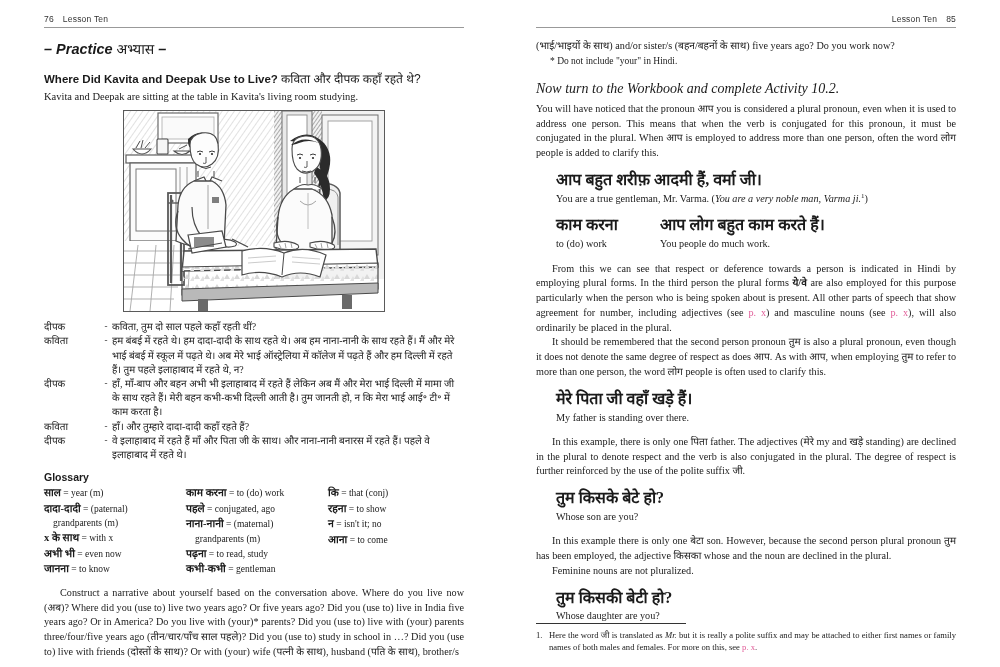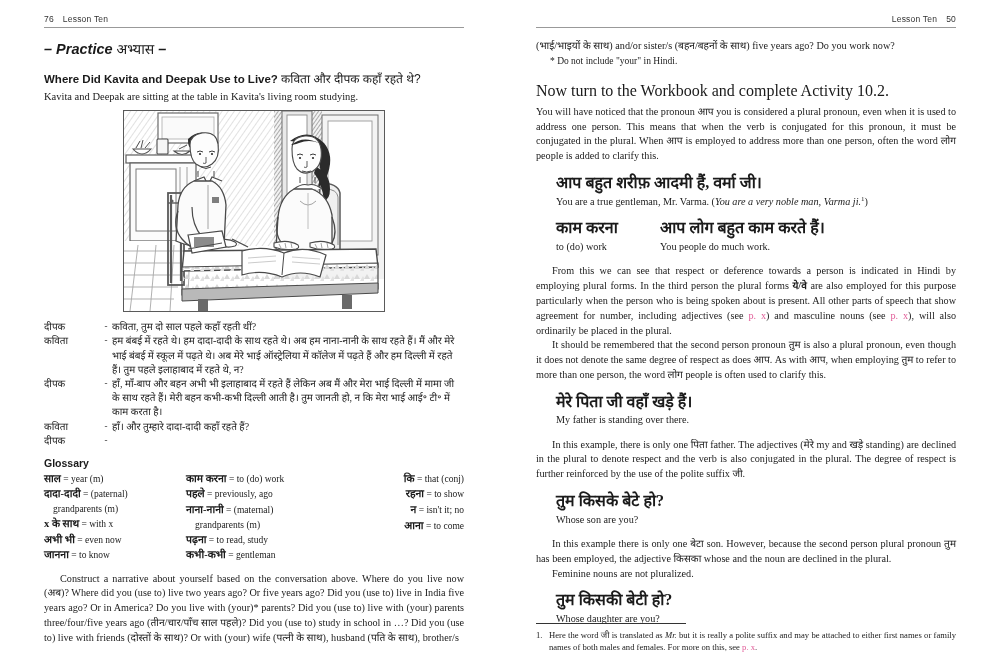--- a/index.html
+++ b/index.html
@@ -125,21 +125,21 @@
     font-weight: bold;
     font-size: 10.5px;
     margin: 6px 0 2px 0;
   }
   .gloss-cols {
     display: flex;
     font-size: 9.5px;
     line-height: 1.48;
   }
   .gloss-col { flex: 1 1 0; padding-right: 6px; }
-  .gloss-col:last-child { padding-right: 0; text-align: right; }
+  .gloss-col:last-child { padding-right: 0; }
   .gitem { white-space: nowrap; }
   .gitem.ind { padding-left: 9px; }
   .gloss-cols .hi { font-size: 10.5px; }
 
   
   .bodytext {
     font-size: 10.2px;
     line-height: 1.45;
     text-align: justify;
   }
@@ -174,23 +174,24 @@
   .ex-col-a { width: 104px; flex: 0 0 104px; }
   .ex-col-b { flex: 1 1 auto; font-family: Liberation Serif, serif; }
   .sup { font-size: 7px; vertical-align: super; }
 
   .note-line {
     font-size: 9.5px;
     line-height: 1.35;
     margin: 1px 0 0 14px;
   }
   .plain-line {
-    font-size: 16px;
+    font-size: 14px;
     line-height: 1.45;
     margin-top: 11px;
+    font-style: italic;
   }
 
   
   .footnote {
     position: absolute;
     left: 36px;
     right: 44px;
     bottom: 14px;
   }
   .fn-rule {
@@ -405,36 +406,37 @@
         <span class="dtxt">हाँ, माँ-बाप और बहन अभी भी इलाहाबाद में रहते हैं लेकिन अब मैं और मेरा भाई दिल्ली में मामा जी के साथ रहते हैं। मेरी बहन कभी-कभी दिल्ली आती है। तुम जानती हो, न कि मेरा भाई आई॰ टी॰ में काम करता है।</span>
       </div>
       <div class="dline">
         <span class="dspk">कविता</span>
         <span class="ddash">-</span>
         <span class="dtxt">हाँ। और तुम्हारे दादा-दादी कहाँ रहते हैं?</span>
       </div>
       <div class="dline">
         <span class="dspk">दीपक</span>
         <span class="ddash">-</span>
+        <span class="dtxt">वे इलाहाबाद में रहते हैं माँ और पिता जी के साथ। और नाना-नानी बनारस में रहते हैं। पहले वे इलाहाबाद में रहते थे।</span>
       </div>
     </div>
 
     <div class="gloss-title">Glossary</div>
     <div class="gloss-cols">
       <div class="gloss-col">
         <div class="gitem"><span class="hi">साल</span> <span>= year (m)</span></div>
         <div class="gitem"><span class="hi">दादा-दादी</span> <span>= (paternal)</span></div>
         <div class="gitem ind"><span>grandparents (m)</span></div>
         <div class="gitem"><span class="hi">x के साथ</span> <span>= with x</span></div>
         <div class="gitem"><span class="hi">अभी भी</span> <span>= even now</span></div>
         <div class="gitem"><span class="hi">जानना</span> <span>= to know</span></div>
       </div>
       <div class="gloss-col">
         <div class="gitem"><span class="hi">काम करना</span> <span>= to (do) work</span></div>
-        <div class="gitem"><span class="hi">पहले</span> <span>= previously, ago</span></div>
+        <div class="gitem"><span class="hi">पहले</span> <span>= conjugated, ago</span></div>
         <div class="gitem"><span class="hi">नाना-नानी</span> <span>= (maternal)</span></div>
         <div class="gitem ind"><span>grandparents (m)</span></div>
         <div class="gitem"><span class="hi">पढ़ना</span> <span>= to read, study</span></div>
         <div class="gitem"><span class="hi">कभी-कभी</span> <span>= gentleman</span></div>
       </div>
       <div class="gloss-col">
         <div class="gitem"><span class="hi">कि</span> <span>= that (conj)</span></div>
         <div class="gitem"><span class="hi">रहना</span> <span>= to show</span></div>
         <div class="gitem"><span class="hi">न</span> <span>= isn't it; no</span></div>
         <div class="gitem"><span class="hi">आना</span> <span>= to come</span></div>
@@ -444,21 +446,21 @@
     <div class="bodytext" style="margin-top:9px;">
       <p>Construct a narrative about yourself based on the conversation above. Where do you live now (अब)? Where did you (use to) live two years ago? Or five years ago? Did you (use to) live in India five years ago? Or in America? Do you live with (your)* parents? Did you (use to) live with (your) parents three/four/five years ago (तीन/चार/पाँच साल पहले)? Did you (use to) study in school in …? Did you (use to) live with friends (दोस्तों के साथ)? Or with (your) wife (पत्नी के साथ), husband (पति के साथ), brother/s</p>
     </div>
 
   </div>
 
   <div class="page page-right">
 
     <div class="runhead right">
       <span>Lesson Ten</span>
-      <span class="num">50</span>
+      <span class="num">85</span>
     </div>
 
     <div class="bodytext">
       <p class="noind">(भाई/भाइयों के साथ) and/or sister/s (बहन/बहनों के साथ) five years ago? Do you work now?</p>
     </div>
     <div class="note-line">* Do not include "your" in Hindi.</div>
 
     <div class="plain-line">Now turn to the Workbook and complete Activity 10.2.</div>
 
 

